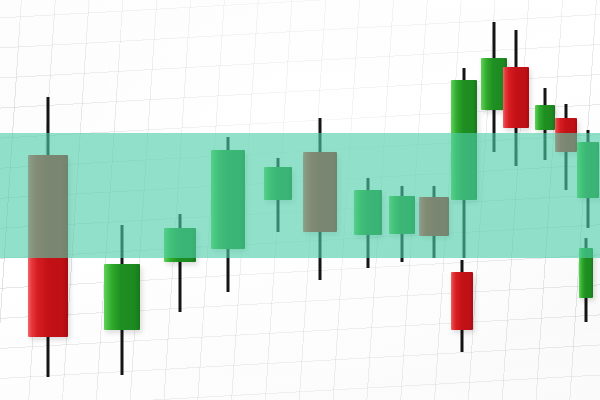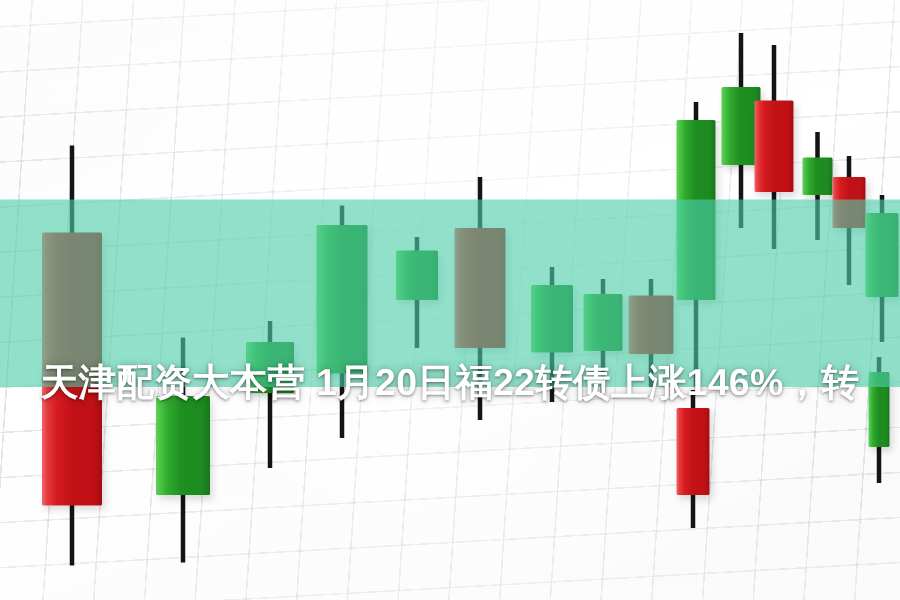--- a/index.html
+++ b/index.html
@@ -200,16 +200,15 @@
       </div>
       <div class="candle" style="left: 586px; width: 14px; margin-left: -7px;">
         <div class="wick" style="top: 238px; height: 84px; background: rgb(20, 20, 20);"></div>
         <div class="body up" style="top: 248px; height: 50px; width: 14px;"></div>
       </div>
     </div>
 
   <div class="band" id="band" style="top: 133px; height: 125px;"></div>
 
   <div class="caption" id="caption" style="top: 165px; color: rgb(255, 255, 255);">
-    <span class="line">天津配资大本营 1月20日福22转债上涨146%，转</span>
   </div>
 
 </div>
 
 </body></html>

